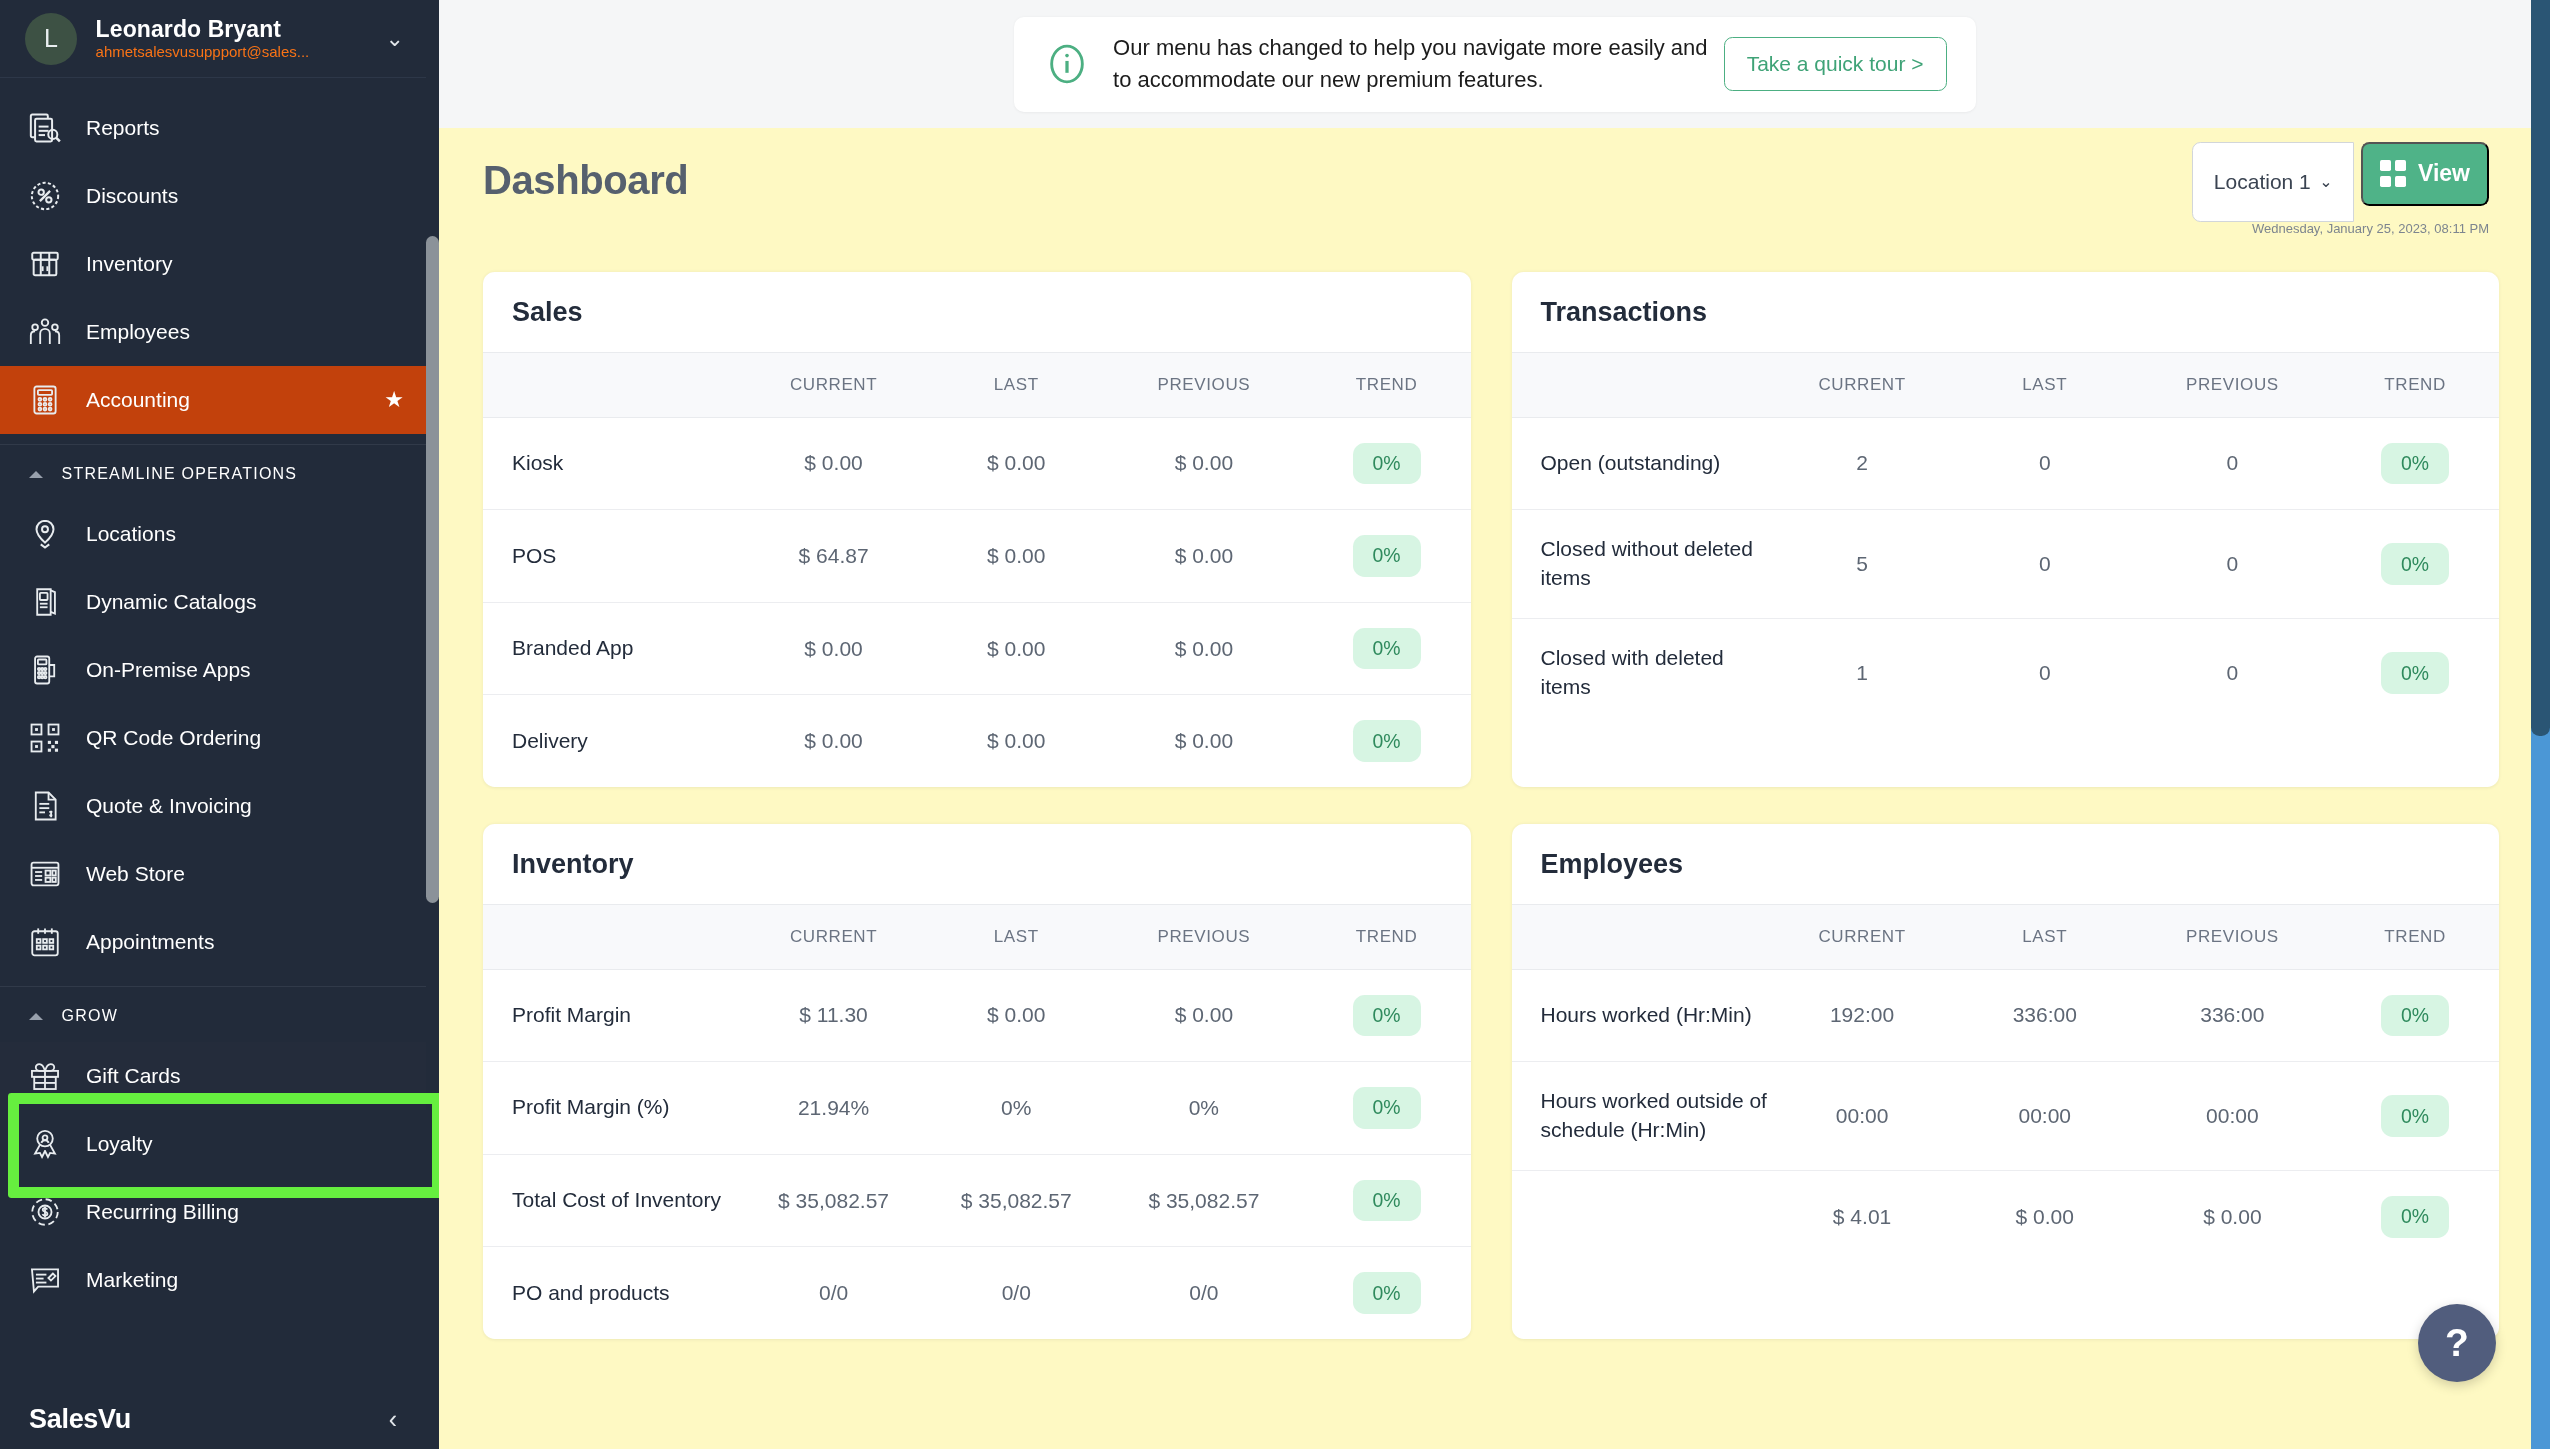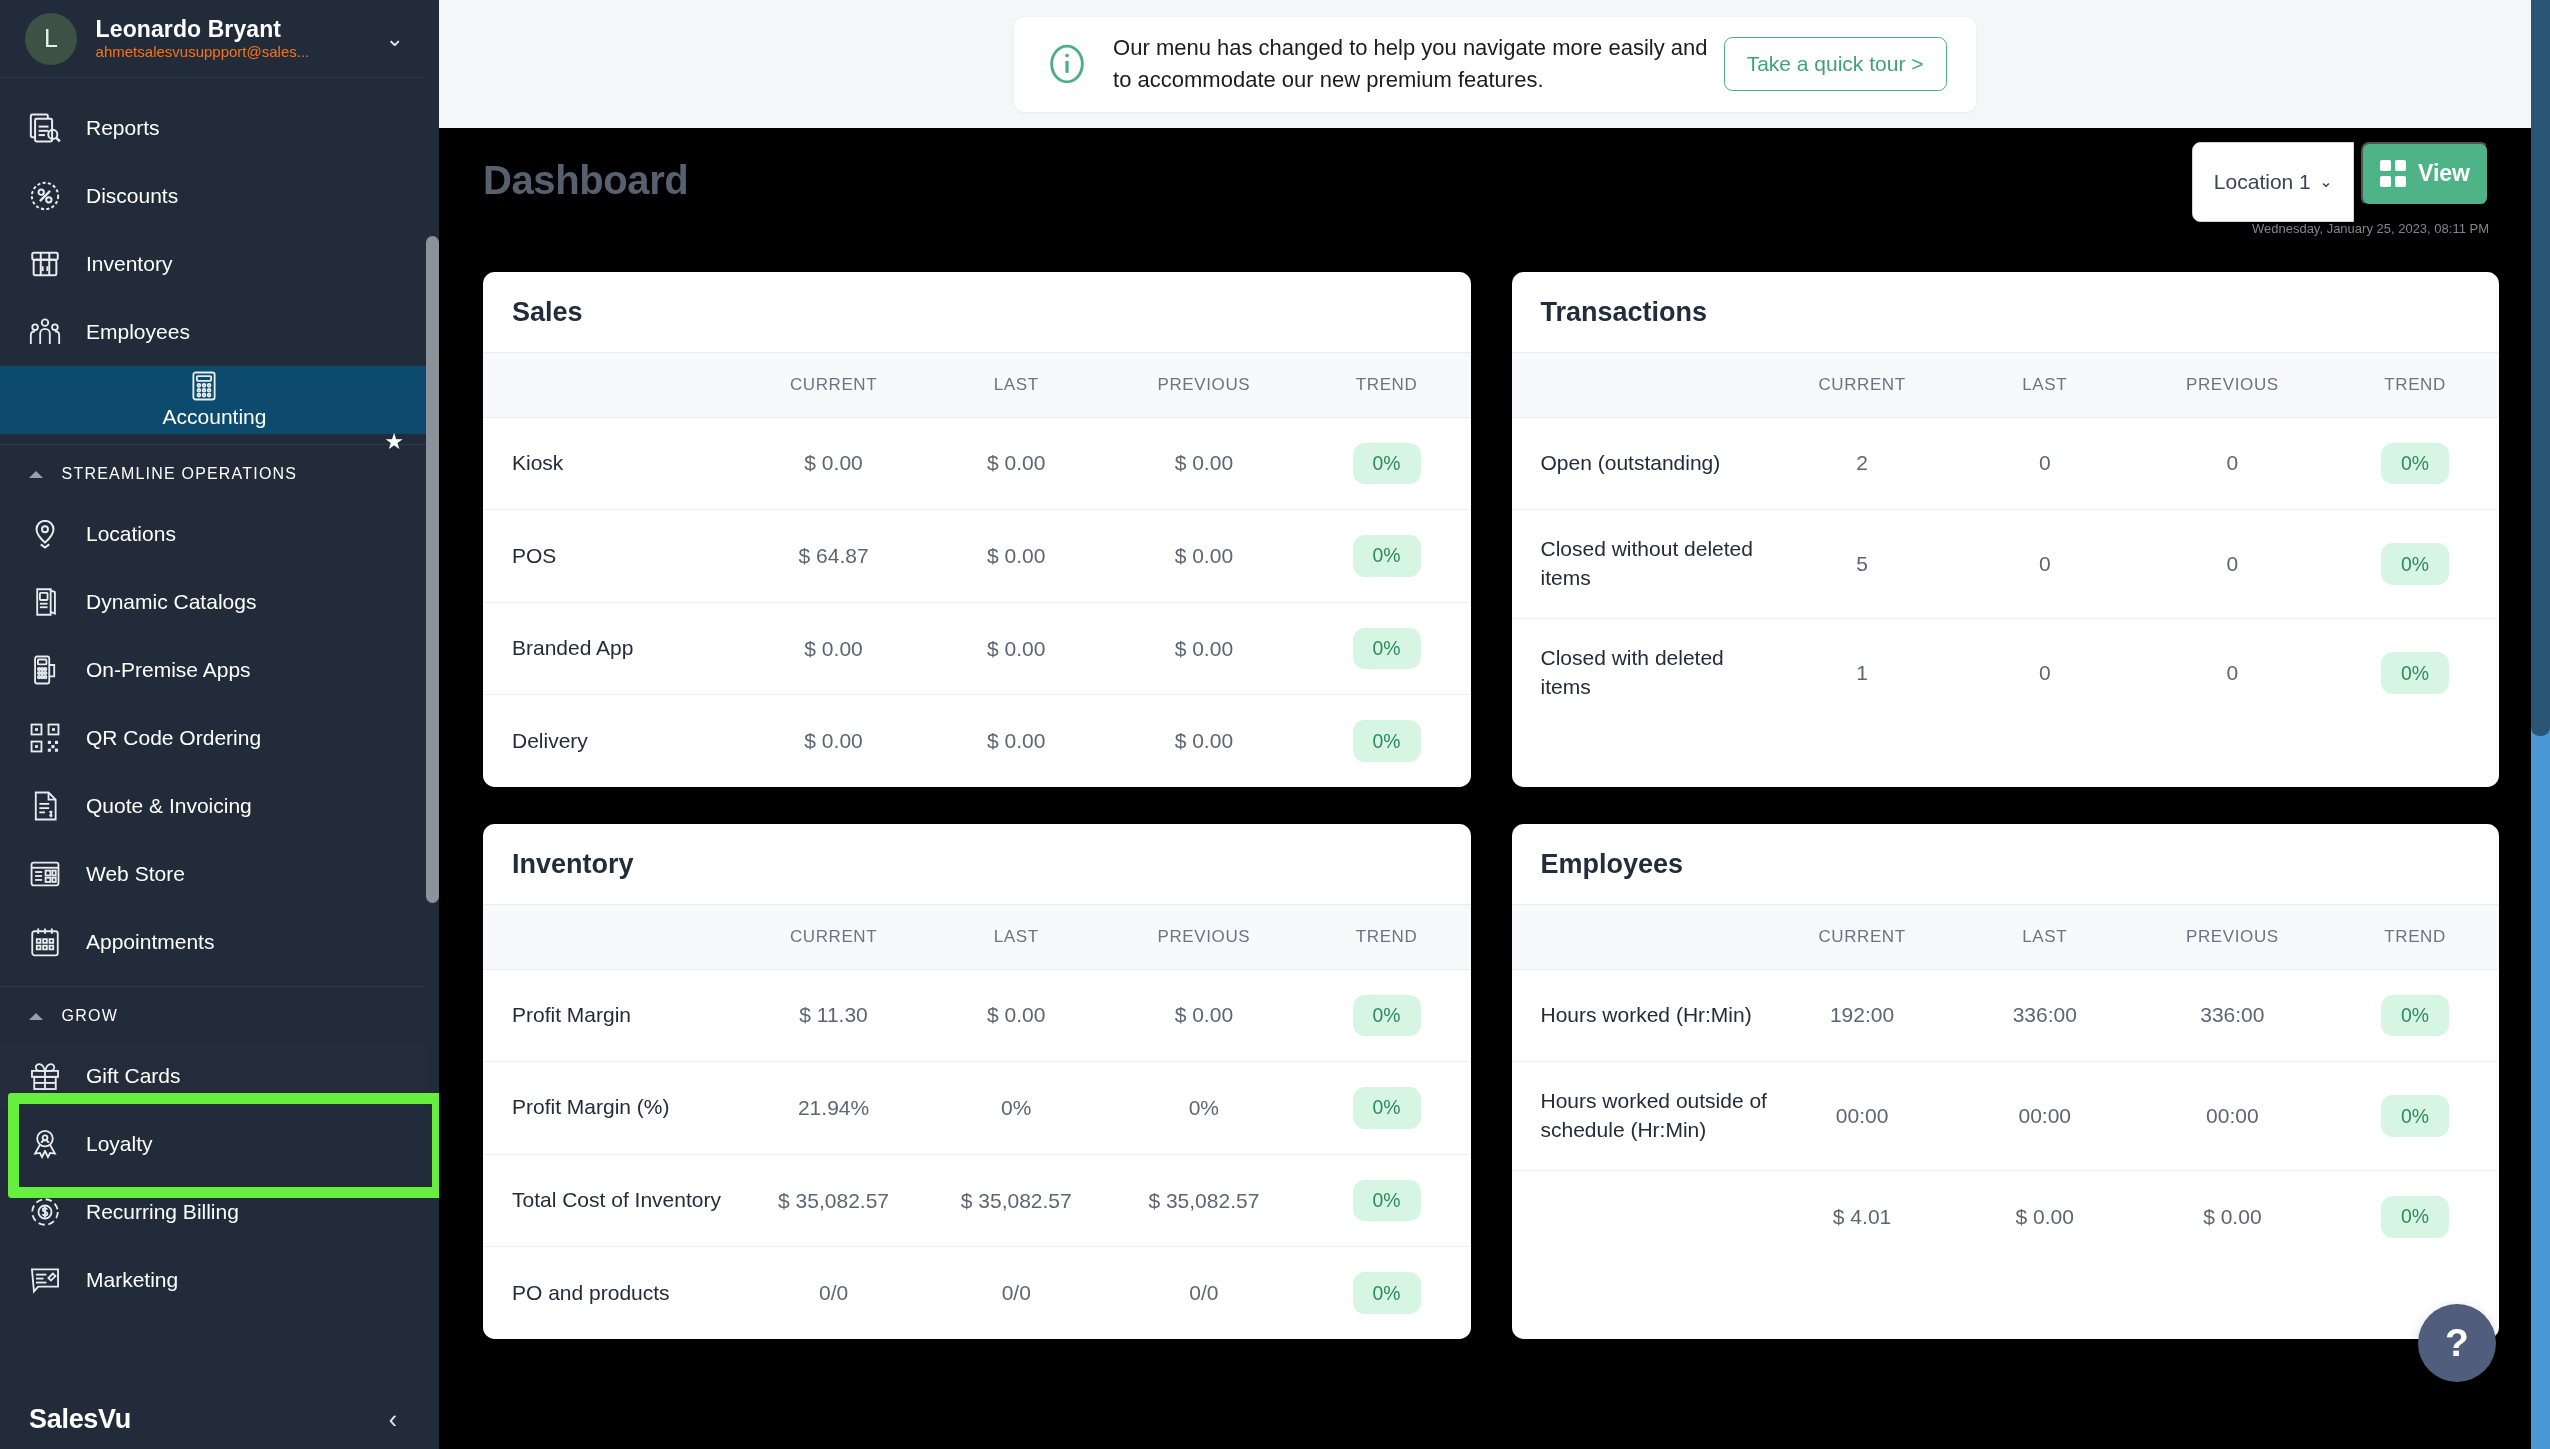--- a/index.html
+++ b/index.html
@@ -42,21 +42,21 @@
   .sb-scroll { position: absolute; top: 94px; left: 0; width: 426px; bottom: 0; }
 
   .sb-item {
     display: flex; align-items: center;
     height: 68px; padding-left: 25px; padding-right: 22px;
     color: #ffffff; font-size: 21px; position: relative;
   }
   .sb-item .ic { width: 39px; height: 39px; flex: 0 0 39px; margin-right: 22px; display: flex; align-items: center; justify-content: center; }
   .sb-item .ic svg { display: block; }
   .sb-item .lbl { white-space: nowrap; }
-  .sb-item.active { background: #0c4a6e; flex-direction: column; }
+  .sb-item.active { background: #c2410c; }
   .sb-item.active-box { background: #242c3b; }
   .star { margin-left: auto; color: #ffffff; font-size: 22px; }
 
   .sb-group {
     display: flex; align-items: center;
     height: 52px; padding-left: 29px;
     color: #ffffff; font-size: 16px; letter-spacing: 1.2px; font-weight: 400;
   }
   .sb-group .caret {
     width: 0; height: 0; margin-right: 18.6px;
@@ -88,21 +88,21 @@
     position: absolute; left: 8.4px; top: 1093px;
     width: 435px; height: 105px;
     border: 11.8px solid #66ef3f;
     border-radius: 3.4px;
     pointer-events: none; z-index: 30;
   }
 
   
   #main {
     flex: 1; height: 1450px; position: relative;
-    background: #000000; overflow: hidden;
+    background: #fef9c3; overflow: hidden;
   }
 
   .banner-wrap { height: 128px; display: flex; align-items: center; justify-content: center; background: #f5f6f7; }
   .banner {
     width: 962px; height: 95px; background: #ffffff; border-radius: 10px;
     display: flex; align-items: center; padding: 0 29px 0 30px;
     box-shadow: 0 0.8px 2.5px rgba(0,0,0,.05);
   }
   .info-ic { flex: 0 0 46px; width: 46px; height: 46px; margin-right: 23.6px; }
   .banner-txt { flex: 1; font-size: 22px; line-height: 1.45; color: #1c1c1c; }

